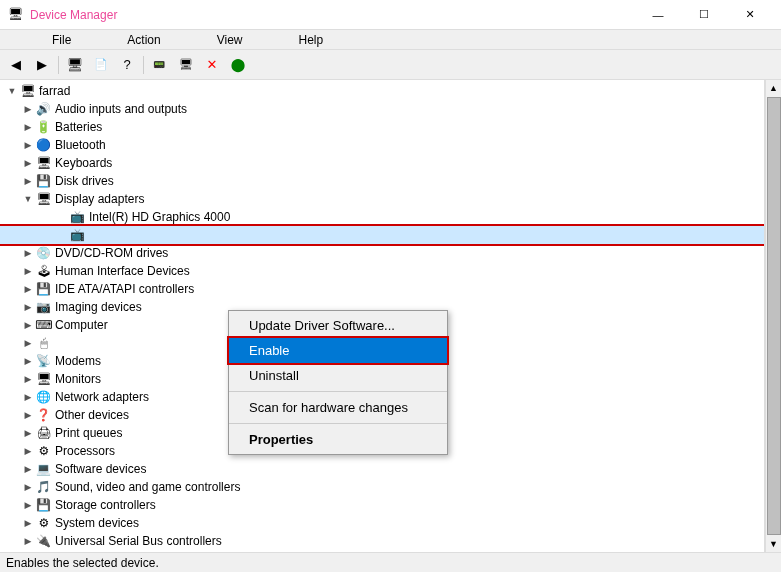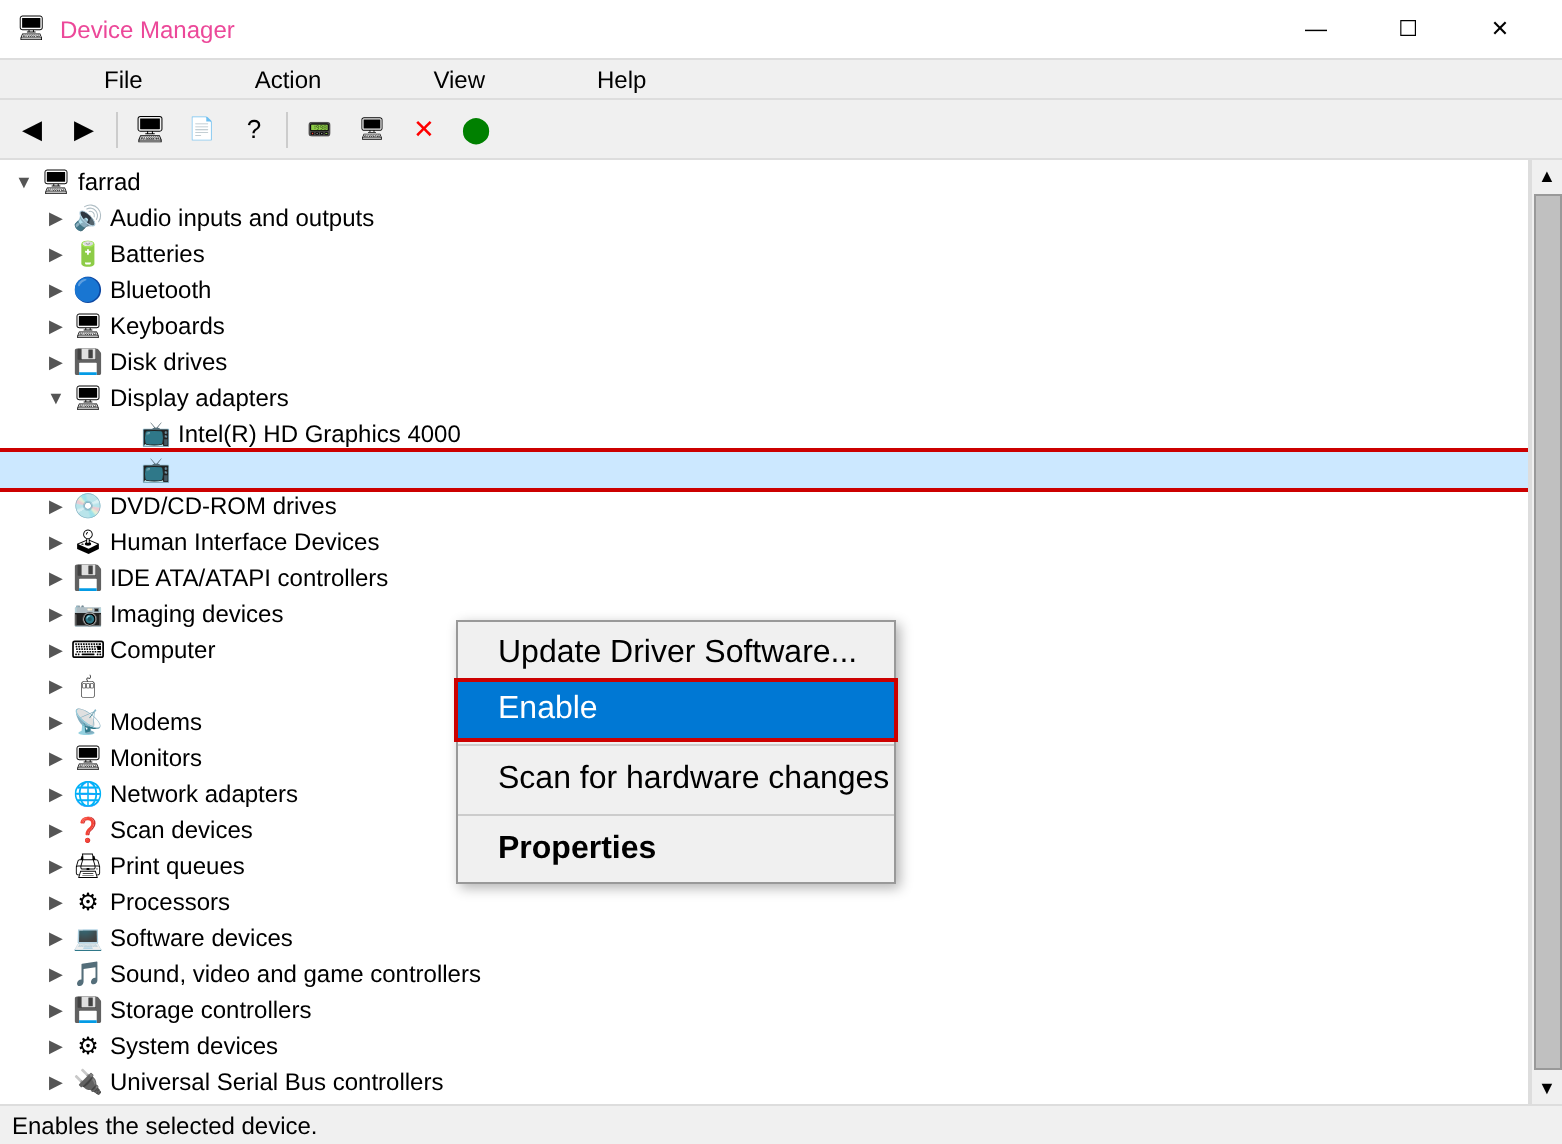--- a/index.html
+++ b/index.html
@@ -156,21 +156,21 @@
       left: 228px;
       width: 220px;
       background: #f0f0f0;
       border: 1px solid #999;
       box-shadow: 2px 2px 6px rgba(0,0,0,0.3);
       z-index: 100;
       padding: 2px 0;
     }
     .ctx-item {
       padding: 5px 20px;
-      font-size: 16px;
+      font-size: 13px;
       cursor: pointer;
       white-space: nowrap;
     }
     .ctx-item.active {
       background: #0078d4;
       color: #fff;
       outline: 2px solid red;
     }
     .ctx-separator {
       height: 1px;
@@ -355,21 +355,21 @@
 
     <div class="tree-item" style="padding-left:20px;">
       <span class="expand-btn">▶</span>
       <span class="item-icon">🌐</span>
       <span class="item-label">Network adapters</span>
     </div>
 
     <div class="tree-item" style="padding-left:20px;">
       <span class="expand-btn">▶</span>
       <span class="item-icon">❓</span>
-      <span class="item-label">Scan devices</span>
+      <span class="item-label">Other devices</span>
     </div>
 
     <div class="tree-item" style="padding-left:20px;">
       <span class="expand-btn">▶</span>
       <span class="item-icon">🖨</span>
       <span class="item-label">Print queues</span>
     </div>
 
     <div class="tree-item" style="padding-left:20px;">
       <span class="expand-btn">▶</span>
@@ -403,20 +403,21 @@
 
     <div class="tree-item" style="padding-left:20px;">
       <span class="expand-btn">▶</span>
       <span class="item-icon">🔌</span>
       <span class="item-label">Universal Serial Bus controllers</span>
     </div>
 
     <div class="context-menu">
       <div class="ctx-item">Update Driver Software...</div>
       <div class="ctx-item active" style="outline: 2px solid #cc0000; background:#0078d4; color:#fff;">Enable</div>
+      <div class="ctx-item">Uninstall</div>
       <div class="ctx-separator"></div>
       <div class="ctx-item">Scan for hardware changes</div>
       <div class="ctx-separator"></div>
       <div class="ctx-item bold">Properties</div>
     </div>
 
   </div>
 
   <div class="scroll-bar-right">
     <div class="scroll-arrow">▲</div>

